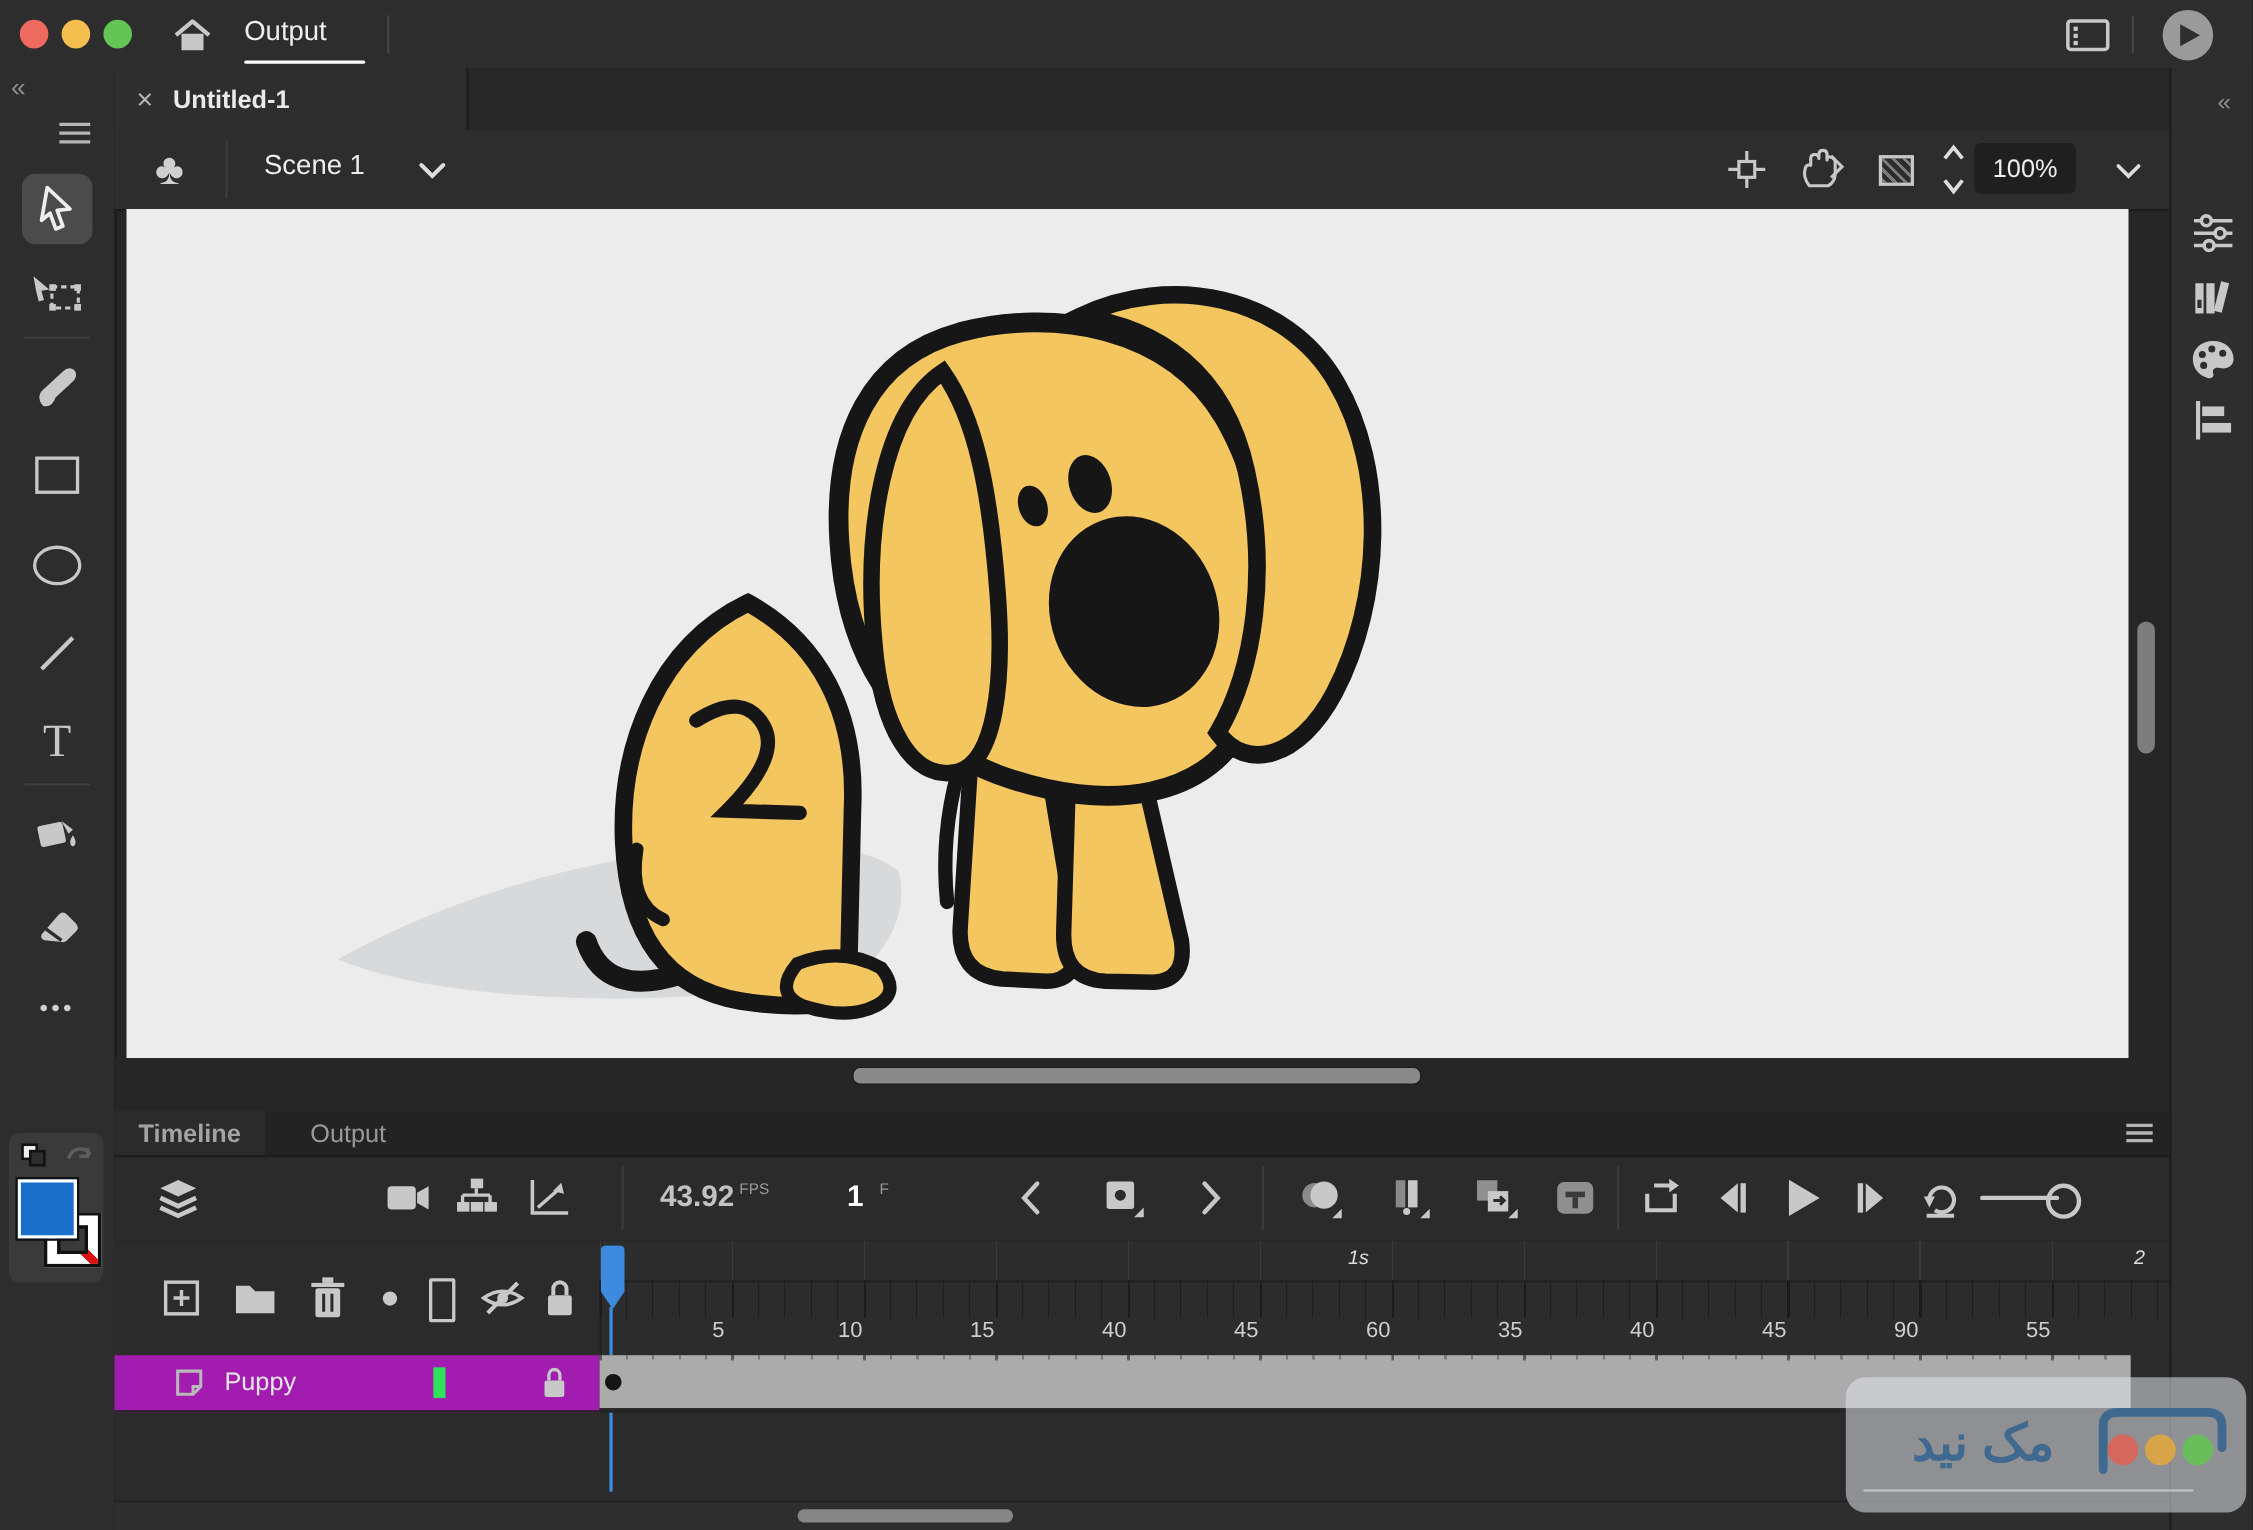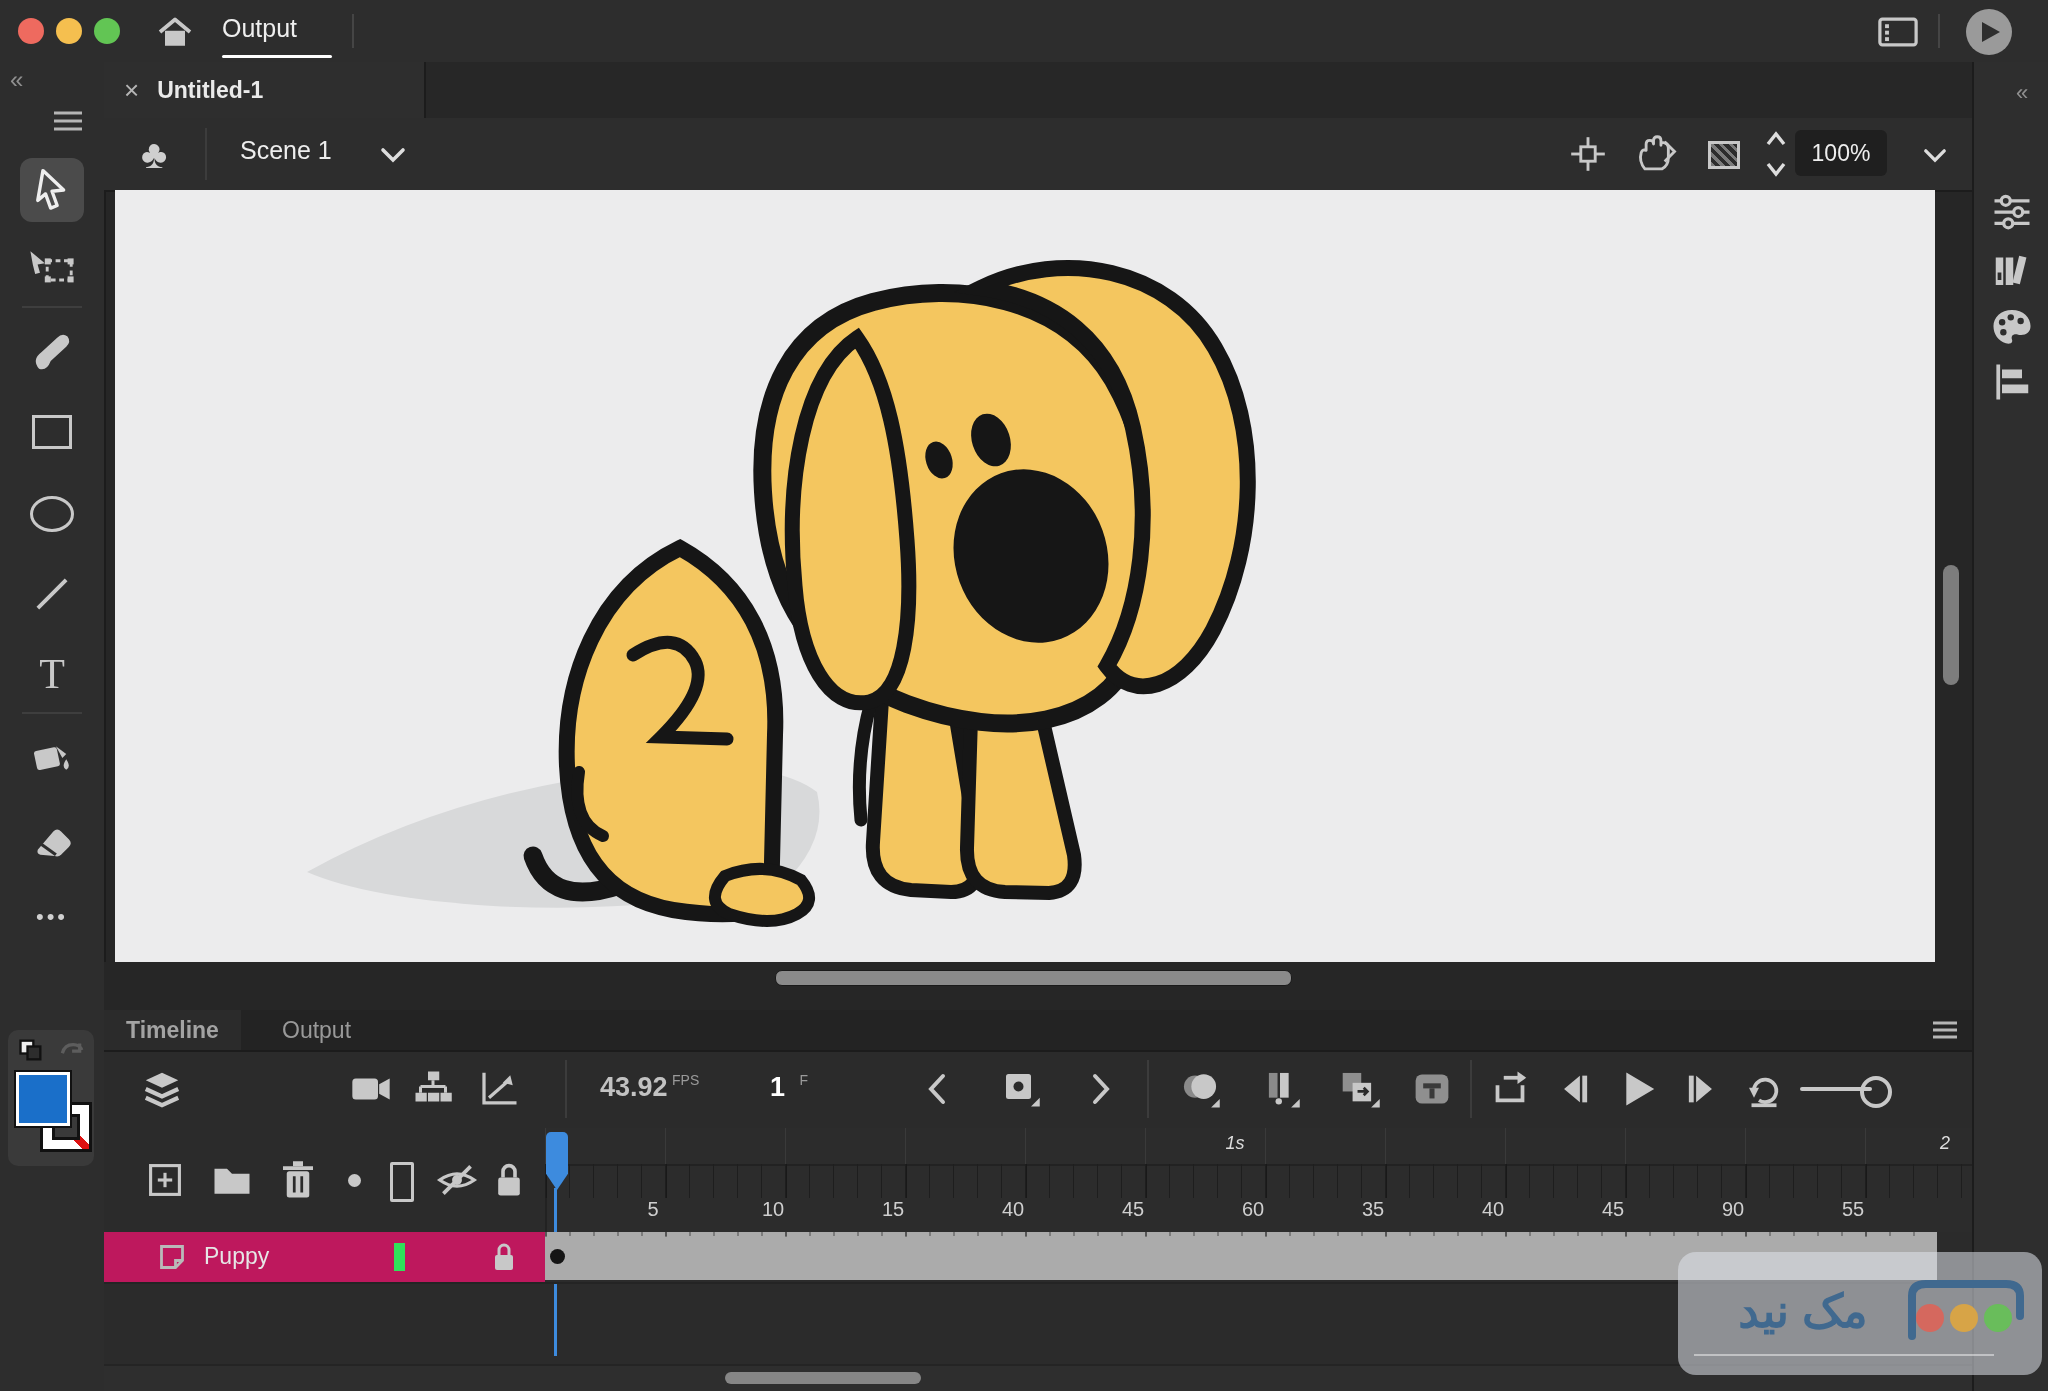--- a/index.html
+++ b/index.html
@@ -75,21 +75,21 @@
   .seclabel{top:5px;font-size:18px;color:#ddd;font-style:italic;transform:translateX(-50%);}
   .tickband{left:0;top:36px;width:1427px;height:34px;
             background-image:repeating-linear-gradient(90deg,#1e1e1e 0 1px,transparent 1px 24px),
                              repeating-linear-gradient(90deg,#191919 0 2px,transparent 2px 120px);}
   .rulnum{top:70px;font-size:20px;color:#cfcfcf;transform:translateX(-50%);}
   .playhead{left:1px;top:4px;width:22px;height:58px;background:var(--blue);border-radius:5px 5px 0 0;
             clip-path:polygon(0 0,100% 0,100% 72%,50% 100%,0 72%);}
   .phline{left:450px;top:178px;width:3px;height:168px;background:var(--blue);}
 
   .lrow{left:0;width:1868px;height:50px;}
-  .lrow-left{left:0;top:0;width:441px;height:50px;background:#be185d;border-bottom:2px solid #242424;}
+  .lrow-left{left:0;top:0;width:441px;height:50px;background:#a21caf;border-bottom:2px solid #242424;}
   .lrow-left.selected{background:var(--sel);}
   .lname{font-size:23px;color:#e6e6e6;}
   .colorbar{left:290px;top:11px;width:11px;height:28px;background:var(--green);}
   .framecell{left:441px;top:0;width:1427px;height:50px;background:var(--panel);border-bottom:2px solid #242424;}
   .framespan{left:0;top:0;width:1392px;height:48px;background:var(--frames);
              background-image:repeating-linear-gradient(90deg,rgba(0,0,0,.30) 0 2px,transparent 2px 120px);
              background-size:100% 5px;background-repeat:no-repeat;background-position:0 0;}
   .framespan::after{content:"";position:absolute;left:0;top:0;width:100%;height:4px;
              background:repeating-linear-gradient(90deg,rgba(0,0,0,.28) 0 2px,transparent 2px 24px);}
   .kfdot{left:5px;top:17px;width:15px;height:15px;border-radius:50%;background:#151515;}

